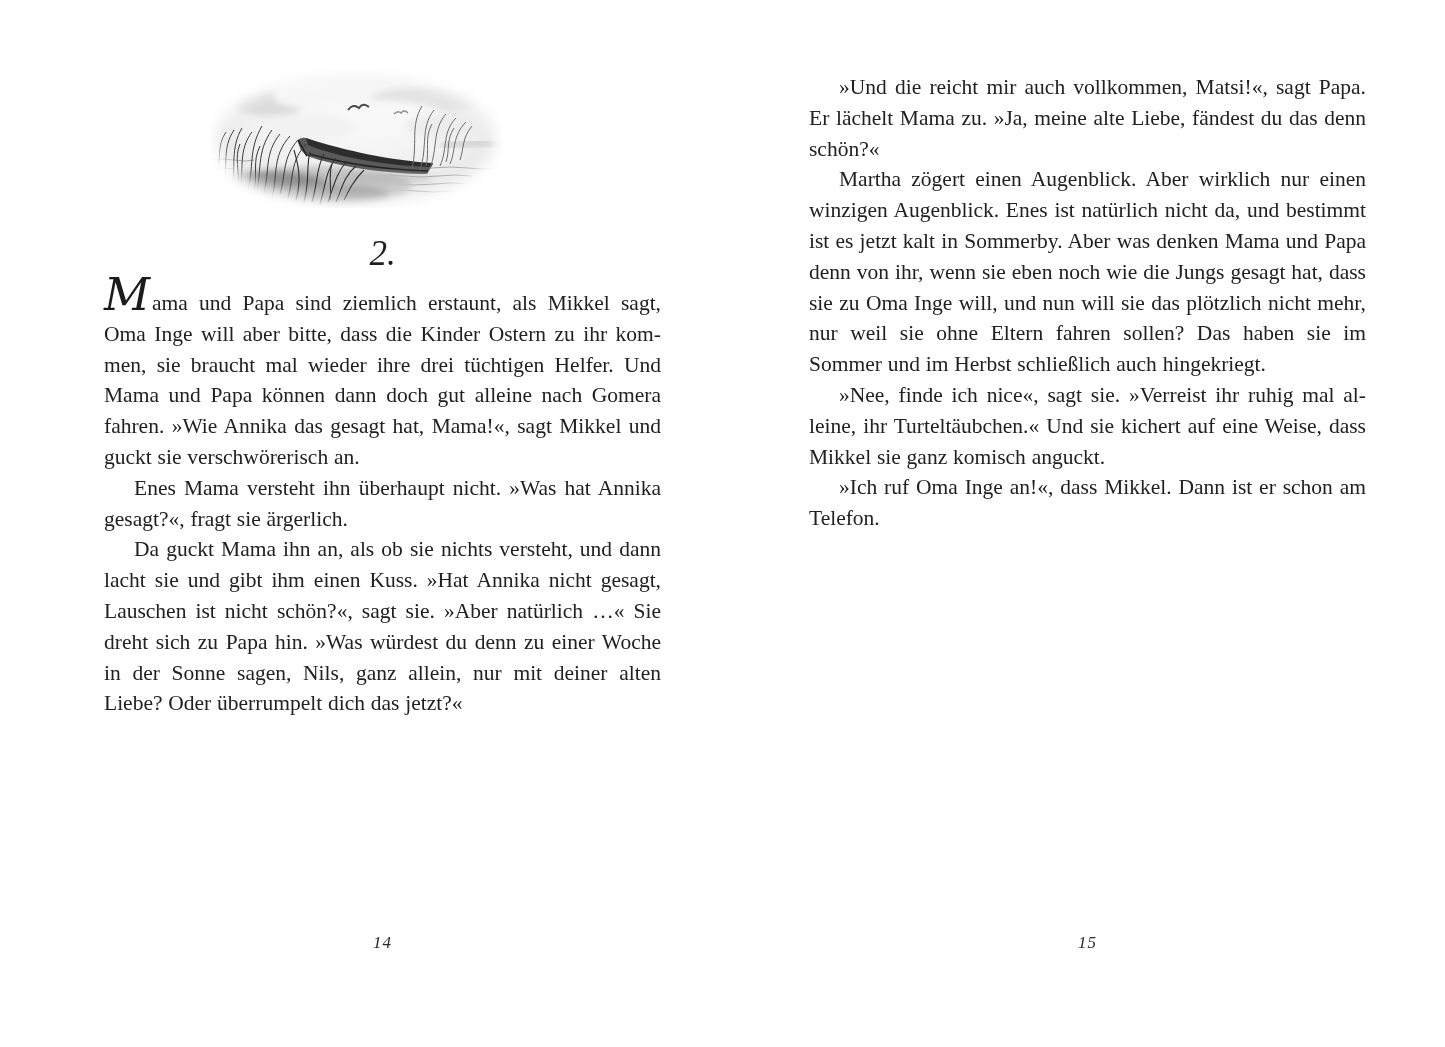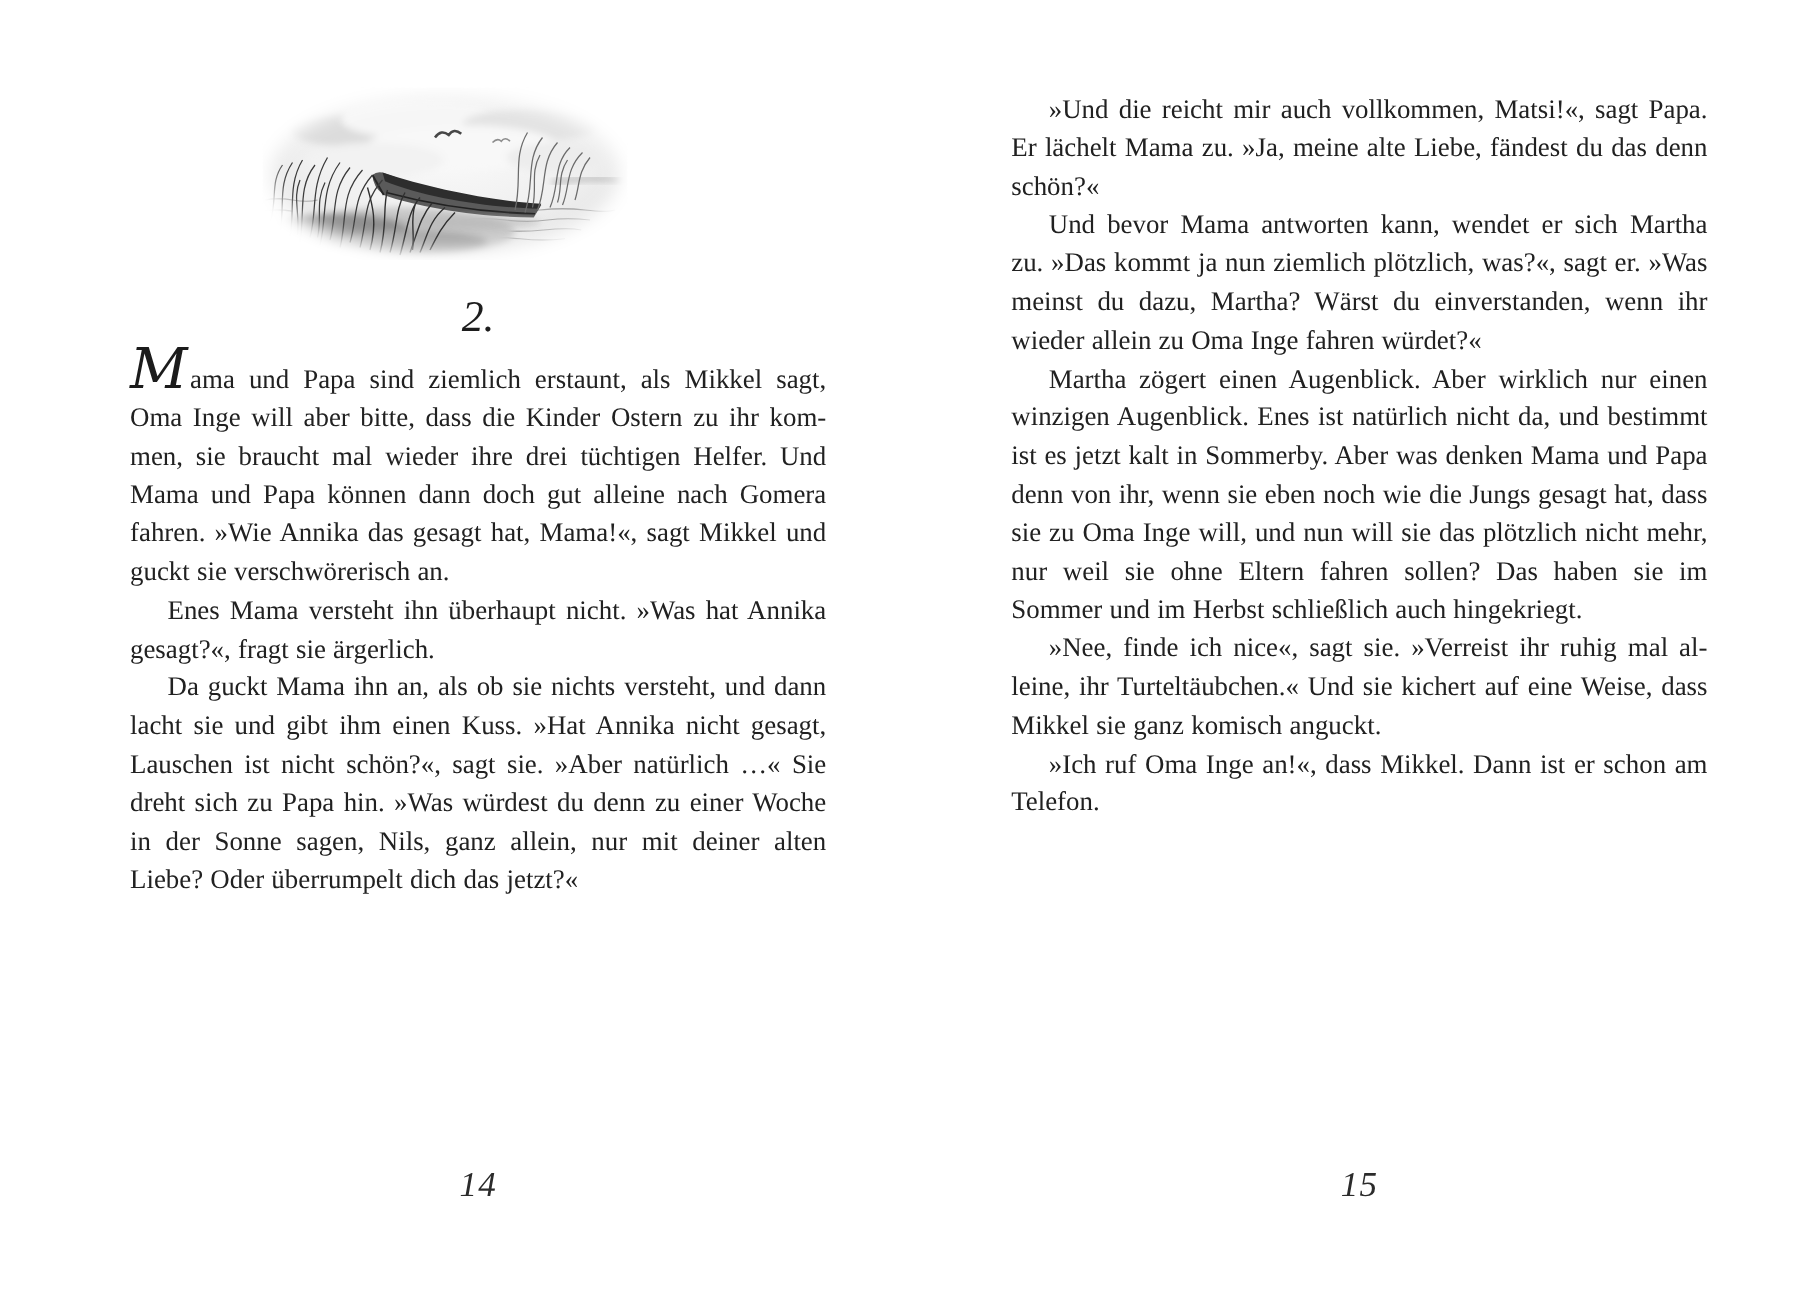--- a/index.html
+++ b/index.html
@@ -63,21 +63,21 @@
     color: #1b1b1b;
   }
 
   .page-number {
     position: absolute;
     top: 933px;
     left: 0;
     right: 0;
     text-align: center;
     font-style: italic;
-    font-size: 28px;
+    font-size: 17px;
     color: #2b2b2b;
     letter-spacing: 1px;
   }
 </style>
 </head>
 <body>
 
 <div class="page" id="page-left">
 
   <div class="vignette">
@@ -187,20 +187,19 @@
     <p>Enes Mama versteht ihn überhaupt nicht. »Was hat An­nika gesagt?«, fragt sie ärgerlich.</p>
     <p>Da guckt Mama ihn an, als ob sie nichts versteht, und dann lacht sie und gibt ihm einen Kuss. »Hat Annika nicht gesagt, Lauschen ist nicht schön?«, sagt sie. »Aber natürlich …« Sie dreht sich zu Papa hin. »Was würdest du denn zu einer Wo­che in der Sonne sagen, Nils, ganz allein, nur mit deiner al­ten Liebe? Oder überrumpelt dich das jetzt?«</p>
   </div>
 
   <div class="page-number">14</div>
 </div>
 
 <div class="page" id="page-right">
   <div class="body-text">
     <p>»Und die reicht mir auch vollkommen, Matsi!«, sagt Papa. Er lächelt Mama zu. »Ja, meine alte Liebe, fändest du das denn schön?«</p>
-    <p>Und bevor Mama antworten kann, wendet er sich Mar­tha zu. »Das kommt ja nun ziemlich plötzlich, was?«, sagt er. »Was meinst du dazu, Martha? Wärst du einverstanden, wenn ihr wieder allein zu Oma Inge fahren würdet?«</p>
     <p>Martha zögert einen Augenblick. Aber wirklich nur einen winzigen Augenblick. Enes ist natürlich nicht da, und be­stimmt ist es jetzt kalt in Sommerby. Aber was denken Mama und Papa denn von ihr, wenn sie eben noch wie die Jungs ge­sagt hat, dass sie zu Oma Inge will, und nun will sie das plötz­lich nicht mehr, nur weil sie ohne Eltern fahren sollen? Das haben sie im Sommer und im Herbst schließlich auch hin­gekriegt.</p>
     <p>»Nee, finde ich nice«, sagt sie. »Verreist ihr ruhig mal al­leine, ihr Turteltäubchen.« Und sie kichert auf eine Weise, dass Mikkel sie ganz komisch anguckt.</p>
     <p>»Ich ruf Oma Inge an!«, dass Mikkel. Dann ist er schon am Telefon.</p>
   </div>
 
   <div class="page-number">15</div>
 </div>
 
 </body></html>

